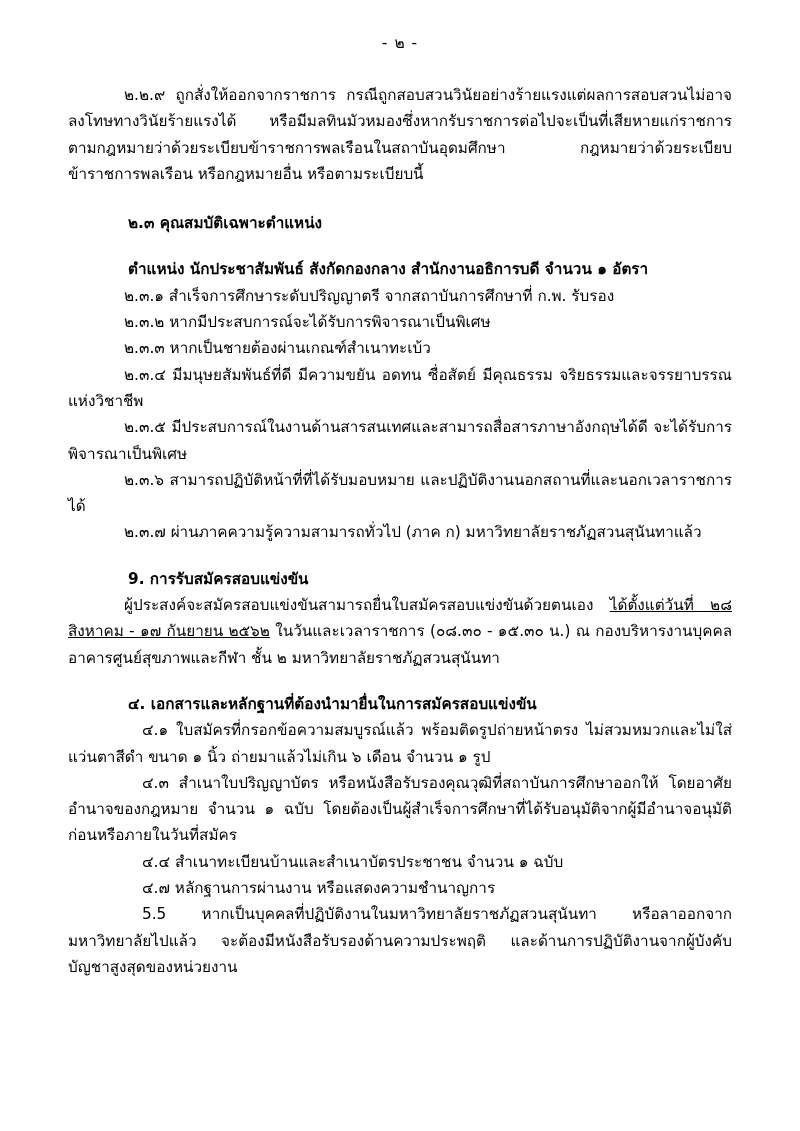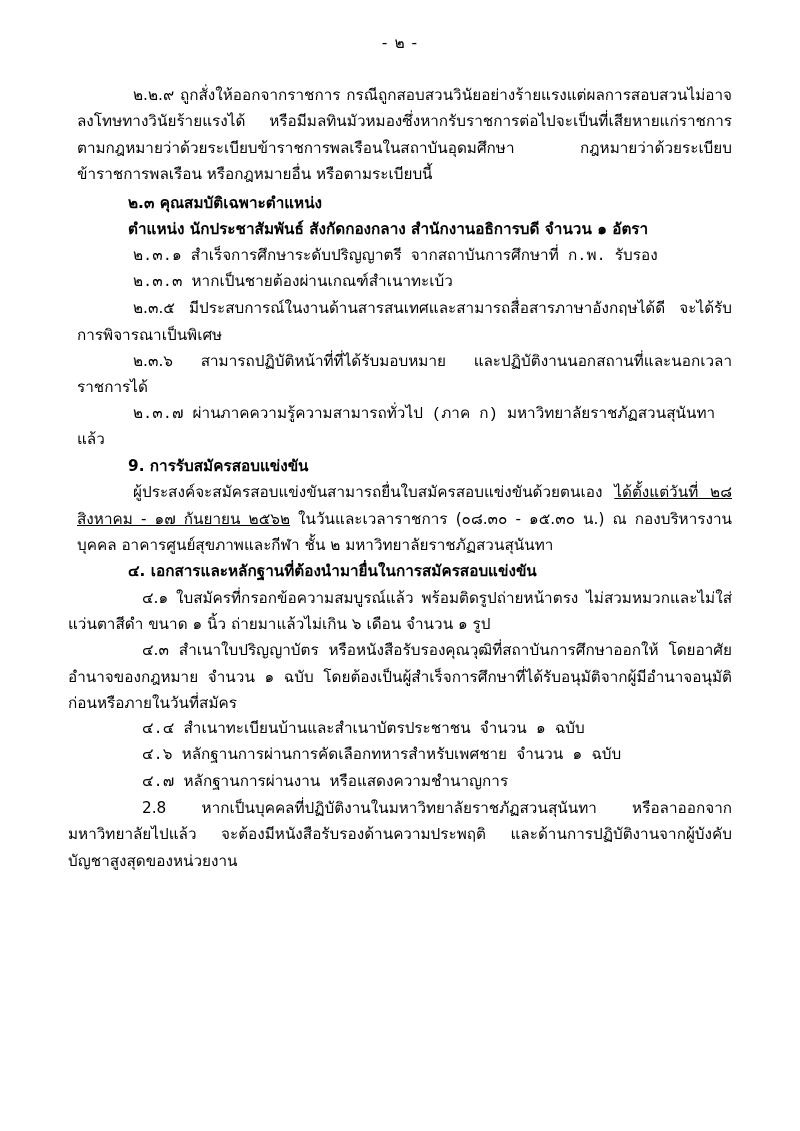--- a/index.html
+++ b/index.html
@@ -30,49 +30,51 @@
     top: 82px;
     width: 664px;
   }
   p {
     margin: 0;
     font-size: 15.3px;
     line-height: 1.72;
     text-align: justify;
     text-justify: inter-word;
   }
-  .ind1 { text-indent: 56px; margin-left: 9px; }
+  .ind1 { text-indent: 56px; }
   .ind2 { text-indent: 74px; }
-  .ind-head { text-indent: 60px; }
+  .ind-head { text-indent: 60px; margin-top: 20px; }
   .bold { font-weight: bold; }
   .u { text-decoration: underline; }
   .gap { height: 3px; }
-  .nojust { text-align: left; font-family: Liberation Mono, monospace; }
+  .nojust { text-align: left; }
 </style>
 </head>
 <body>
 
 <div class="page">
 
   <div class="page-number">- ๒ -</div>
 
   <div class="body">
 
     <p class="ind1">๒.๒.๙ ถูกสั่งให้ออกจากราชการ  กรณีถูกสอบสวนวินัยอย่างร้ายแรงแต่ผลการสอบสวนไม่อาจลงโทษทางวินัยร้ายแรงได้        หรือมีมลทินมัวหมองซึ่งหากรับราชการต่อไปจะเป็นที่เสียหายแก่ราชการตามกฎหมายว่าด้วยระเบียบข้าราชการพลเรือนในสถาบันอุดมศึกษา    กฎหมายว่าด้วยระเบียบข้าราชการพลเรือน หรือกฎหมายอื่น หรือตามระเบียบนี้</p>
     <div class="gap"></div>
 
     <p class="ind-head bold">๒.๓ คุณสมบัติเฉพาะตำแหน่ง</p>
 
     <p class="ind-head bold">ตำแหน่ง นักประชาสัมพันธ์ สังกัดกองกลาง สำนักงานอธิการบดี จำนวน ๑ อัตรา</p>
 
     <p class="ind1 nojust">๒.๓.๑ สำเร็จการศึกษาระดับปริญญาตรี จากสถาบันการศึกษาที่ ก.พ. รับรอง</p>
 
+    <p class="ind1 nojust">๒.๓.๒ หากมีประสบการณ์จะได้รับการพิจารณาเป็นพิเศษ</p>
 
     <p class="ind1 nojust">๒.๓.๓ หากเป็นชายต้องผ่านเกณฑ์สำเนาทะเบ้ว</p>
 
+    <p class="ind1">๒.๓.๔ มีมนุษยสัมพันธ์ที่ดี มีความขยัน อดทน ซื่อสัตย์ มีคุณธรรม จริยธรรมและจรรยาบรรณแห่งวิชาชีพ</p>
 
     <p class="ind1">๒.๓.๕ มีประสบการณ์ในงานด้านสารสนเทศและสามารถสื่อสารภาษาอังกฤษได้ดี จะได้รับการพิจารณาเป็นพิเศษ</p>
 
     <p class="ind1">๒.๓.๖ สามารถปฏิบัติหน้าที่ที่ได้รับมอบหมาย และปฏิบัติงานนอกสถานที่และนอกเวลาราชการได้</p>
 
     <p class="ind1 nojust">๒.๓.๗ ผ่านภาคความรู้ความสามารถทั่วไป (ภาค ก) มหาวิทยาลัยราชภัฏสวนสุนันทาแล้ว</p>
 
     <p class="ind-head bold">9. การรับสมัครสอบแข่งขัน</p>
 
     <p class="ind1"><span>ผู้ประสงค์จะสมัครสอบแข่งขันสามารถยื่นใบสมัครสอบแข่งขันด้วยตนเอง  </span><span class="u">ได้ตั้งแต่วันที่  ๒๘ สิงหาคม - ๑๗ กันยายน ๒๕๖๒</span><span> ในวันและเวลาราชการ (๐๘.๓๐ - ๑๕.๓๐ น.) ณ กองบริหารงานบุคคล อาคารศูนย์สุขภาพและกีฬา ชั้น ๒ มหาวิทยาลัยราชภัฏสวนสุนันทา</span></p>
@@ -80,20 +82,19 @@
     <p class="ind-head bold">๔. เอกสารและหลักฐานที่ต้องนำมายื่นในการสมัครสอบแข่งขัน</p>
 
     <p class="ind2">๔.๑  ใบสมัครที่กรอกข้อความสมบูรณ์แล้ว   พร้อมติดรูปถ่ายหน้าตรง  ไม่สวมหมวกและไม่ใส่แว่นตาสีดำ ขนาด ๑ นิ้ว ถ่ายมาแล้วไม่เกิน ๖ เดือน จำนวน ๑ รูป</p>
 
 
     <p class="ind2">๔.๓ สำเนาใบปริญญาบัตร หรือหนังสือรับรองคุณวุฒิที่สถาบันการศึกษาออกให้ โดยอาศัยอำนาจของกฎหมาย จำนวน ๑ ฉบับ โดยต้องเป็นผู้สำเร็จการศึกษาที่ได้รับอนุมัติจากผู้มีอำนาจอนุมัติก่อนหรือภายในวันที่สมัคร</p>
 
     <p class="ind2 nojust">๔.๔ สำเนาทะเบียนบ้านและสำเนาบัตรประชาชน จำนวน ๑ ฉบับ</p>
 
 
-    <p class="ind2 nojust">๔.๖ หลักฐานการผ่านการคัดเลือกทหารสำหรับเพศชาย จำนวน ๑ ฉบับ</p>
 
     <p class="ind2 nojust">๔.๗ หลักฐานการผ่านงาน หรือแสดงความชำนาญการ</p>
 
-    <p class="ind2">2.8 หากเป็นบุคคลที่ปฏิบัติงานในมหาวิทยาลัยราชภัฏสวนสุนันทา หรือลาออกจากมหาวิทยาลัยไปแล้ว จะต้องมีหนังสือรับรองด้านความประพฤติ และด้านการปฏิบัติงานจากผู้บังคับบัญชาสูงสุดของหน่วยงาน</p>
+    <p class="ind2">5.5 หากเป็นบุคคลที่ปฏิบัติงานในมหาวิทยาลัยราชภัฏสวนสุนันทา หรือลาออกจากมหาวิทยาลัยไปแล้ว จะต้องมีหนังสือรับรองด้านความประพฤติ และด้านการปฏิบัติงานจากผู้บังคับบัญชาสูงสุดของหน่วยงาน</p>
 
   </div>
 </div>
 
 </body></html>

